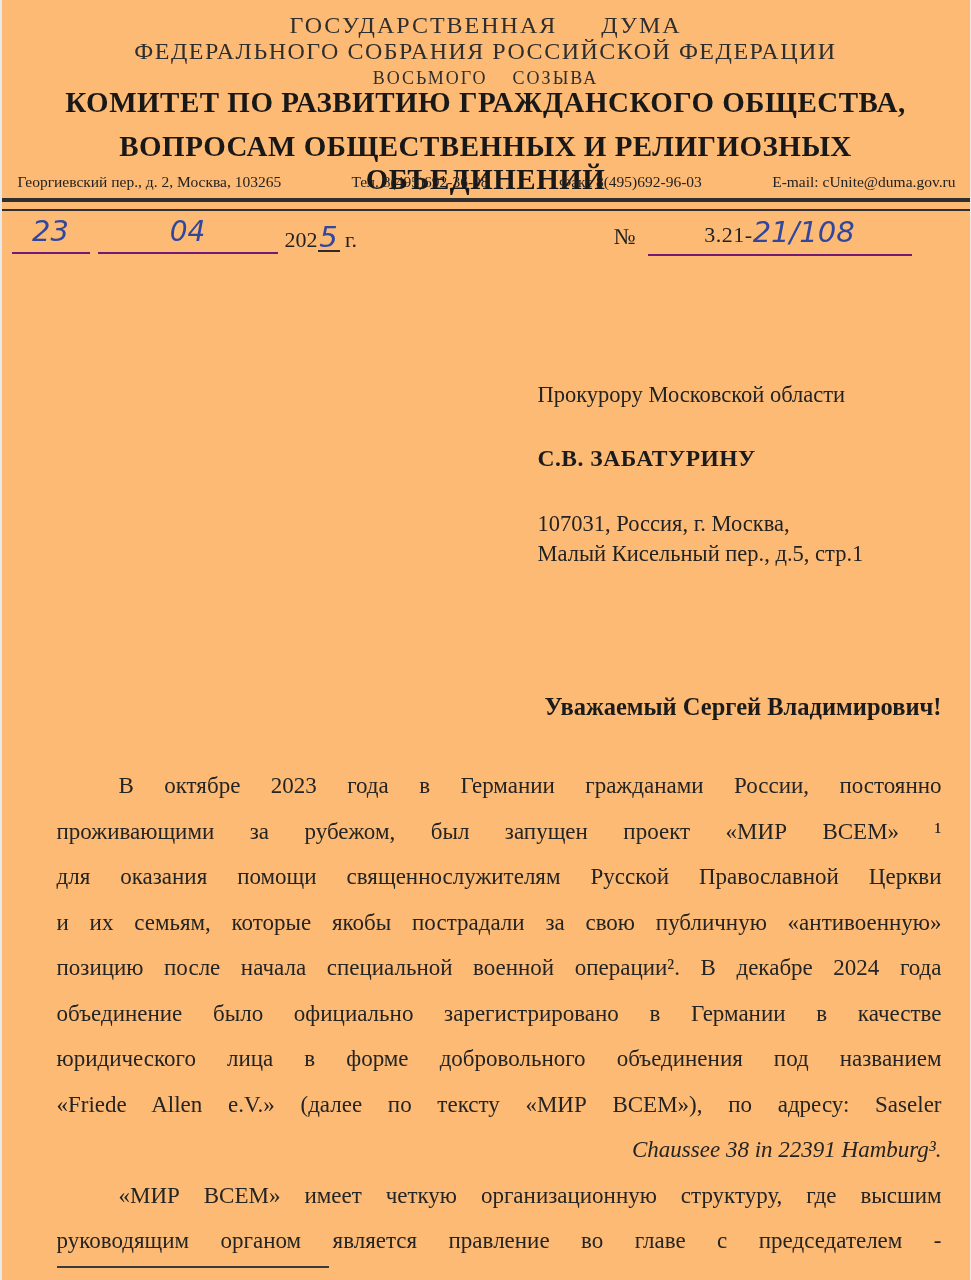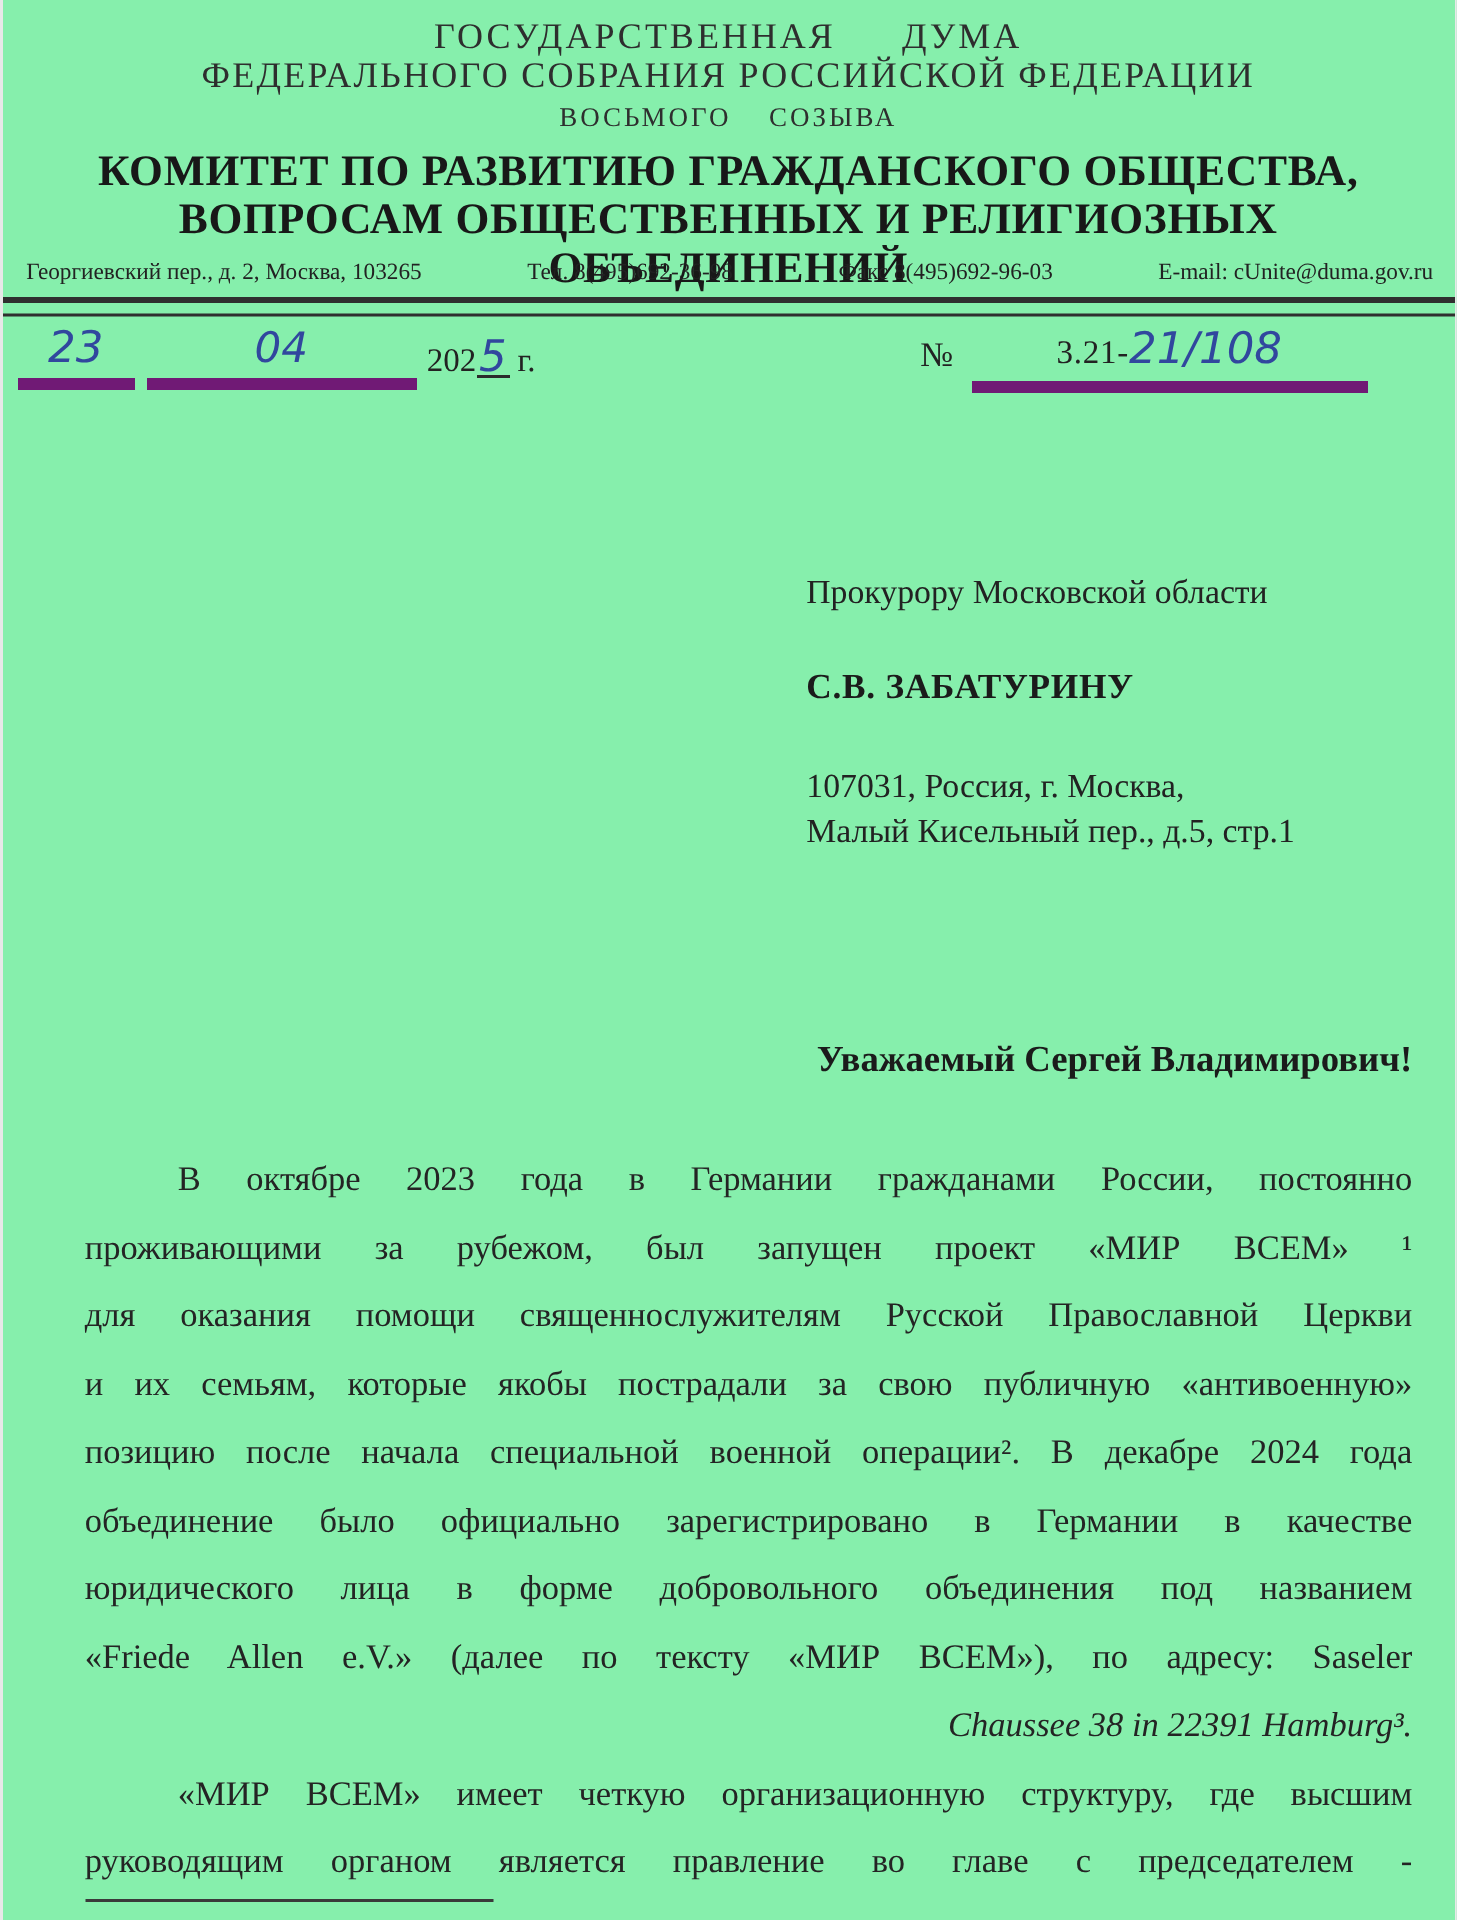--- a/index.html
+++ b/index.html
@@ -1,41 +1,41 @@
 <!DOCTYPE html>
 <html lang="ru"><head>
 <meta charset="utf-8">
 <style>
   html,body{margin:0;padding:0;background:#e8e8e8;}
   .page{
     position:relative;
     width:968px;height:1280px;
     margin:0 auto;
-    background:#86efac;
+    background:#fdba74;
     font-family:"Liberation Serif", serif;
     color:#262626;
     overflow:hidden;
   }
   
   .lh-line{position:absolute;left:0;width:100%;text-align:center;white-space:pre-wrap;color:#2e2e2e;}
   .lh1{top:12px;font-size:24px;letter-spacing:2px;word-spacing:14px;}
   .lh2{top:38px;font-size:24px;letter-spacing:1.5px;}
   .lh3{top:68px;font-size:18px;letter-spacing:2px;word-spacing:6px;}
-  .cm1{top:98px;font-size:29px;font-weight:bold;letter-spacing:0.5px;color:#181818;}
+  .cm1{top:86px;font-size:29px;font-weight:bold;letter-spacing:0.5px;color:#181818;}
   .cm2{top:130px;font-size:29px;font-weight:bold;letter-spacing:0.5px;color:#181818;}
   .contacts{
     position:absolute;top:173px;left:16px;right:14px;
     display:flex;justify-content:space-between;align-items:flex-end;
     font-size:15.5px;color:#222;
   }
   .rule-a{position:absolute;left:0;right:0;top:198px;border-top:4px solid #2f2f2f;}
   .rule-b{position:absolute;left:0;right:0;top:209px;border-top:2px solid #2f2f2f;}
   
   .req{position:absolute;top:212px;left:0;right:0;height:58px;font-size:22px;}
-  .blank{position:absolute;border-bottom:8px solid #701a75;text-align:center;}
+  .blank{position:absolute;border-bottom:2px solid #701a75;text-align:center;}
   .hand{font-family:"DejaVu Sans",sans-serif;font-style:italic;color:#31479e;}
   .day{left:10px;top:2px;width:78px;height:38px;font-size:29px;line-height:34px;}
   .month{left:96px;top:2px;width:180px;height:38px;font-size:28px;line-height:36px;}
   .yeargrp{position:absolute;left:283px;top:12px;height:34px;line-height:30px;color:#222;}
   .year-hand{display:inline-block;border-bottom:2px solid #2b2b2b;width:22px;font-size:29px;line-height:26px;text-align:center;}
   .numsign{position:absolute;left:612px;top:12px;font-size:23px;color:#222;}
   .numblank{left:646px;top:0;width:264px;height:42px;line-height:40px;}
   .numblank .printed{font-size:22px;color:#222;letter-spacing:0.5px;}
   .numblank .hand{font-size:29px;}
   

